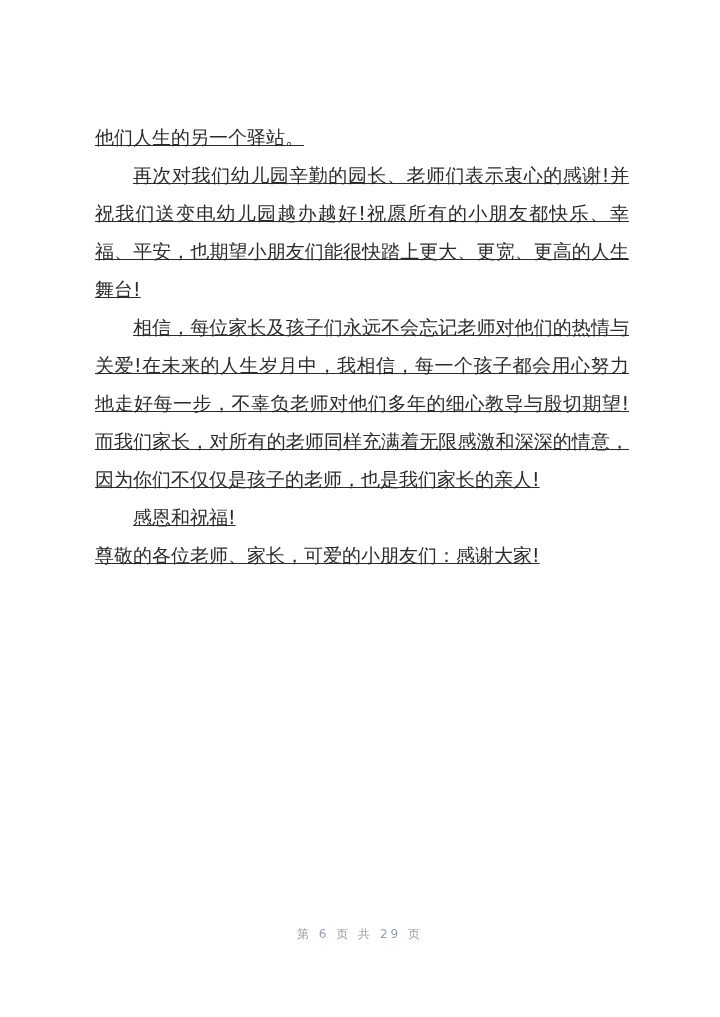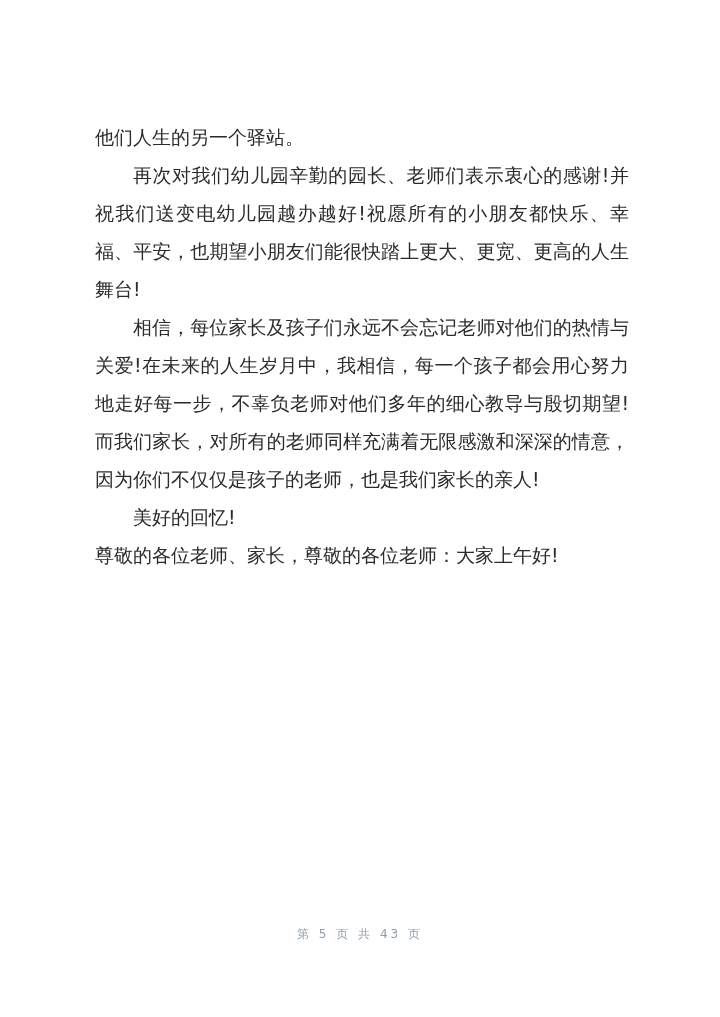--- a/index.html
+++ b/index.html
@@ -24,20 +24,21 @@
   .content {
     position: absolute;
     left: 95px;
     top: 118px;
     width: 534px;
     color: #2b2b2b;
     font-size: 19px;
     line-height: 38px;
     text-align: justify;
     text-justify: inter-character;
+    text-decoration: underline;
   }
   .content p {
     margin: 0;
     padding: 0;
   }
   .content p.indent {
     text-indent: 2em;
   }
   
   .footer {
@@ -53,19 +54,19 @@
 </style>
 </head>
 <body>
 
 <div class="page">
 
   <div class="content">
     <p>他们人生的另一个驿站。</p>
     <p class="indent">再次对我们幼儿园辛勤的园长、老师们表示衷心的感谢!并祝我们送变电幼儿园越办越好!祝愿所有的小朋友都快乐、幸福、平安，也期望小朋友们能很快踏上更大、更宽、更高的人生舞台!</p>
     <p class="indent">相信，每位家长及孩子们永远不会忘记老师对他们的热情与关爱!在未来的人生岁月中，我相信，每一个孩子都会用心努力地走好每一步，不辜负老师对他们多年的细心教导与殷切期望!而我们家长，对所有的老师同样充满着无限感激和深深的情意，因为你们不仅仅是孩子的老师，也是我们家长的亲人!</p>
-    <p class="indent">美好的回忆!</p>
-    <p>尊敬的各位老师、家长，尊敬的各位老师：大家上午好!</p>
+    <p class="indent">感恩和祝福!</p>
+    <p>尊敬的各位老师、家长，可爱的小朋友们：感谢大家!</p>
   </div>
 
-  <div class="footer">第 5 页 共 43 页</div>
+  <div class="footer">第 6 页 共 29 页</div>
 
 </div>
 
 </body></html>

